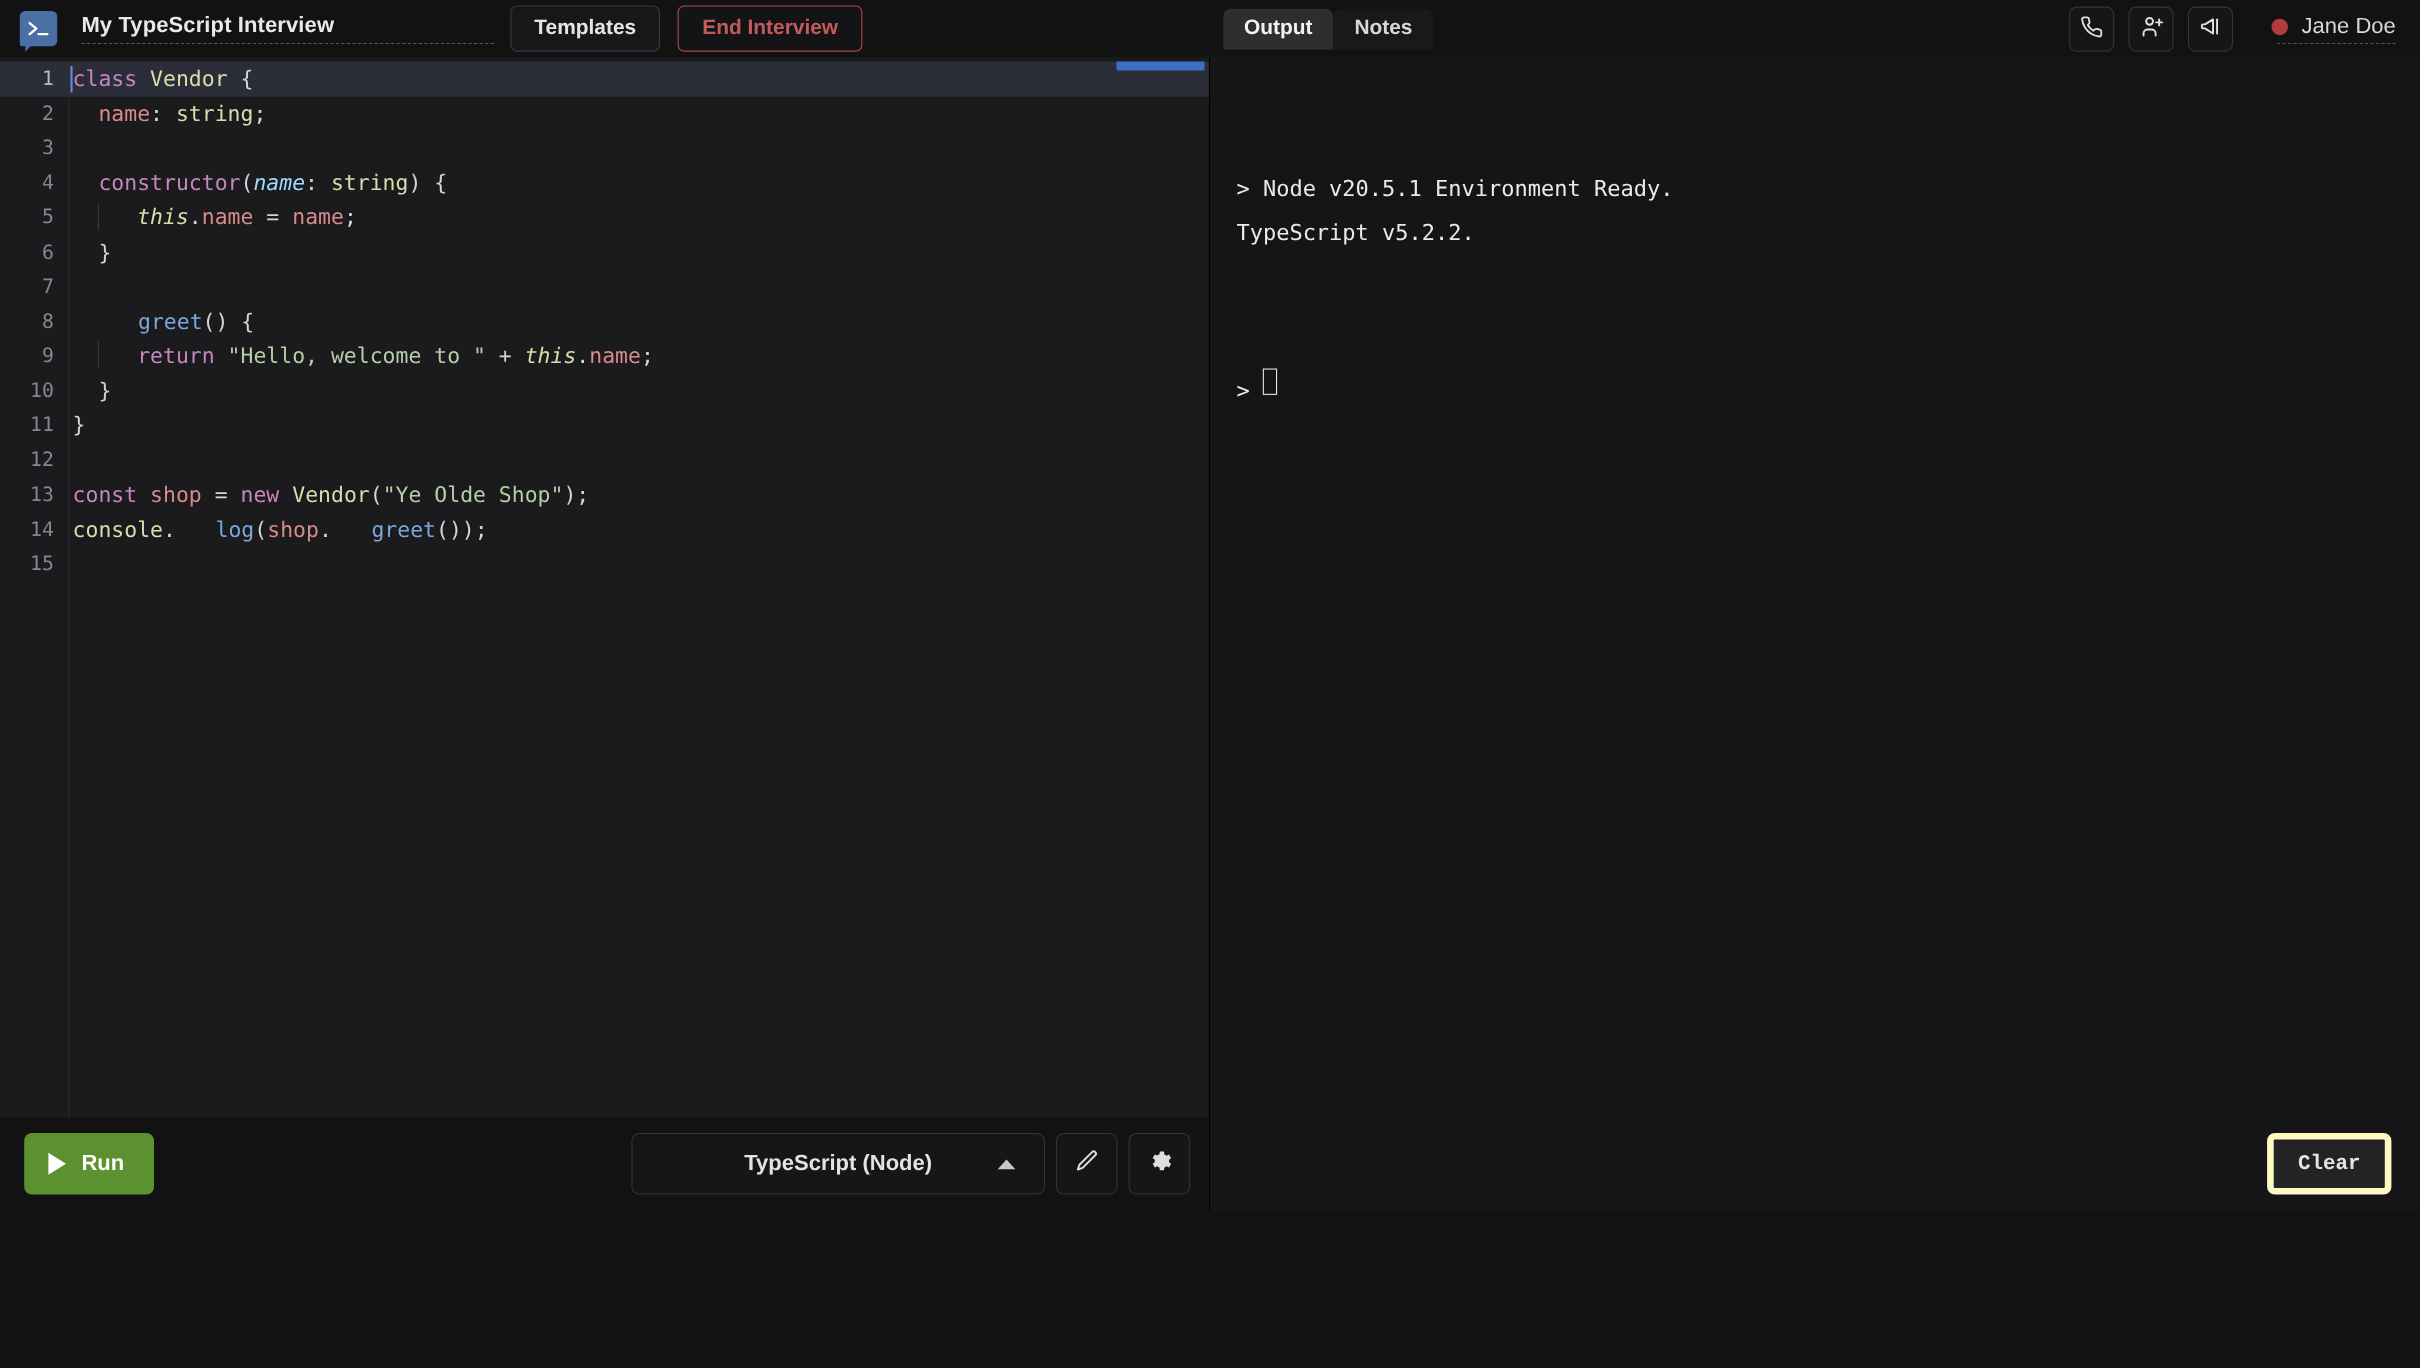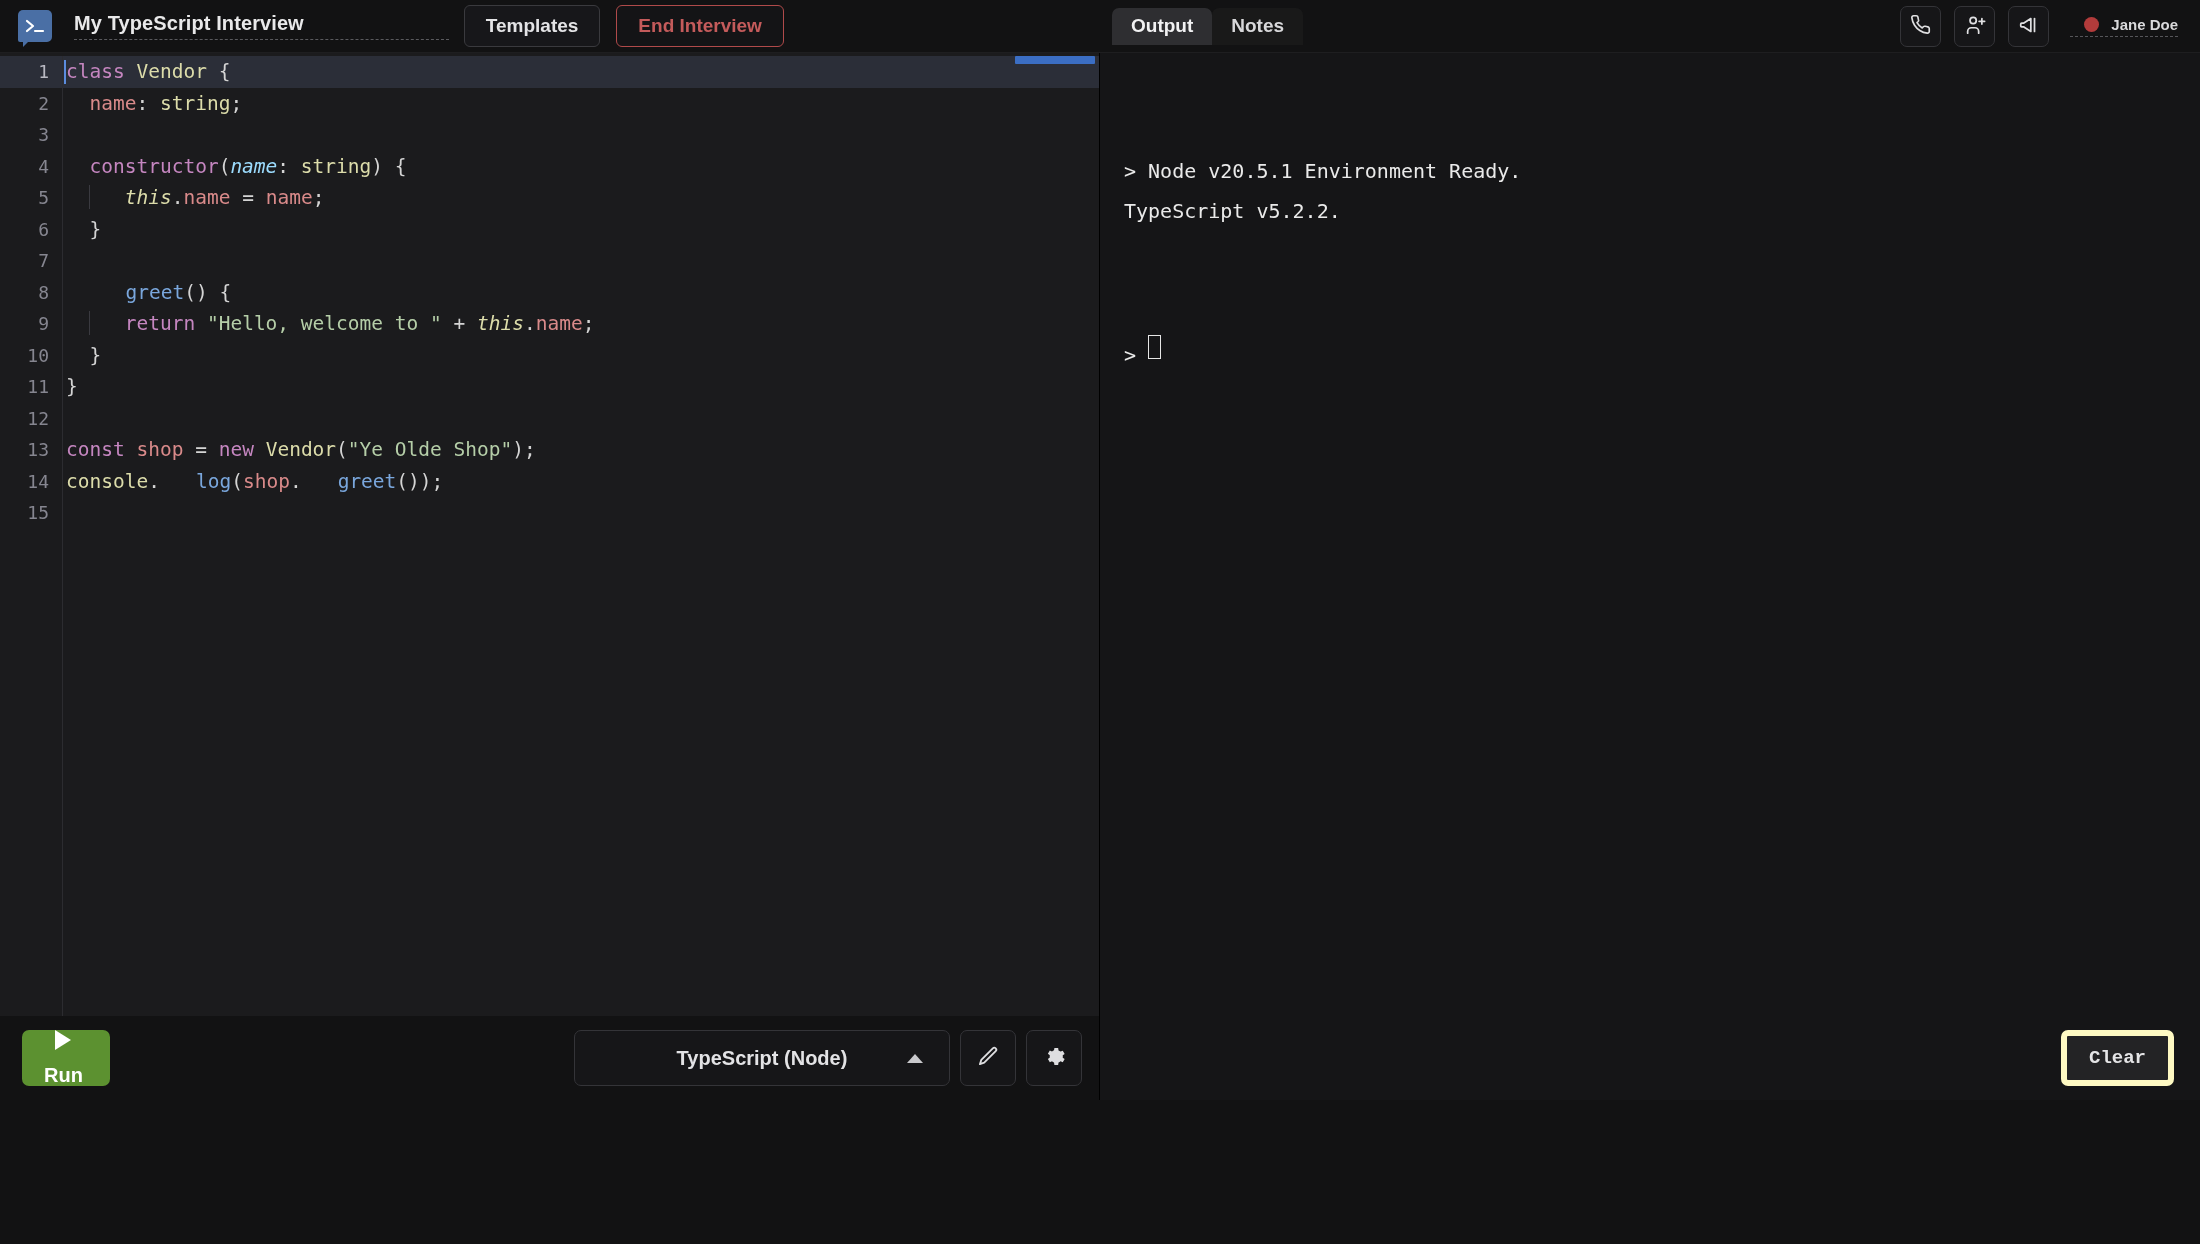--- a/index.html
+++ b/index.html
@@ -67,21 +67,21 @@
     position: absolute; right: 22px; top: 0; height: 53px;
     display: flex; align-items: center; gap: 13px;
   }
   .icon-btn {
     width: 41px; height: 41px; border: 1px solid #343438; border-radius: 7px;
     background: #161618; display: flex; align-items: center; justify-content: center;
     cursor: pointer;
   }
   .user-wrap { display: flex; align-items: center; gap: 12px; margin-left: 22px; position: relative; padding-bottom: 4px;}
   .rec-dot { width: 15px; height: 15px; border-radius: 50%; background: #b23b3b; }
-  .user-name { font-size: 15px; font-weight: bold; color: #d9d9db; white-space: nowrap; }
+  .user-name { font-size: 20px; font-weight: normal; color: #d9d9db; white-space: nowrap; }
   .user-dash { position: absolute; right: 0; bottom: 0; width: 108px; border-bottom: 1px dashed #56565a; }
 
   
   .body { flex: 1 1 auto; display: flex; min-height: 0; }
   .editor-pane {
     width: 1100px; flex: 0 0 1100px; background: #1b1b1d;
     position: relative; display: flex; flex-direction: column; min-height: 0;
     border-right: 1px solid #000;
   }
   .code-area { flex: 1 1 auto; position: relative; overflow: hidden; padding-top: 3px; }
@@ -121,21 +121,21 @@
 
   
   .editor-bar {
     height: 84px; flex: 0 0 84px; background: #121213;
     display: flex; align-items: center; position: relative;
   }
   .run-btn {
     margin-left: 22px; background: #5c9130; border-radius: 7px;
     color: #fff; font-size: 20px; font-weight: bold;
     height: 56px; padding: 0 27px 0 22px; display: flex; align-items: center; gap: 14px;
-    cursor: pointer; border: none; font-family: "Liberation Sans", sans-serif; flex-direction: column;
+    cursor: pointer; border: none; font-family: "Liberation Sans", sans-serif;
   }
   .play-tri {
     width: 0; height: 0; border-left: 16px solid #fff;
     border-top: 10px solid transparent; border-bottom: 10px solid transparent;
   }
   .lang-group { position: absolute; left: 574px; display: flex; align-items: center; gap: 10px; }
   .lang-sel {
     width: 376px; height: 56px; background: #161618; border: 1px solid #343438;
     border-radius: 7px; display: flex; align-items: center; justify-content: center;
     position: relative; cursor: pointer;

